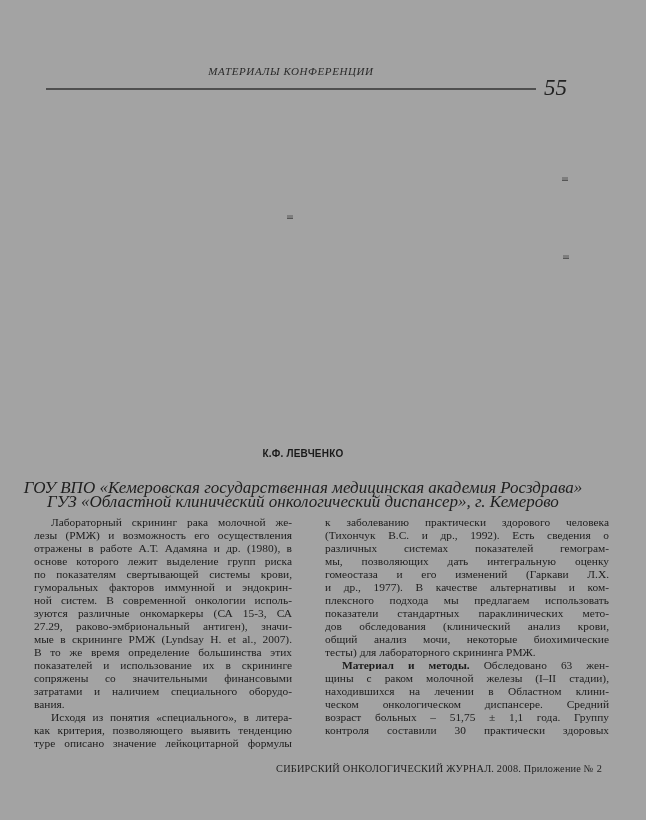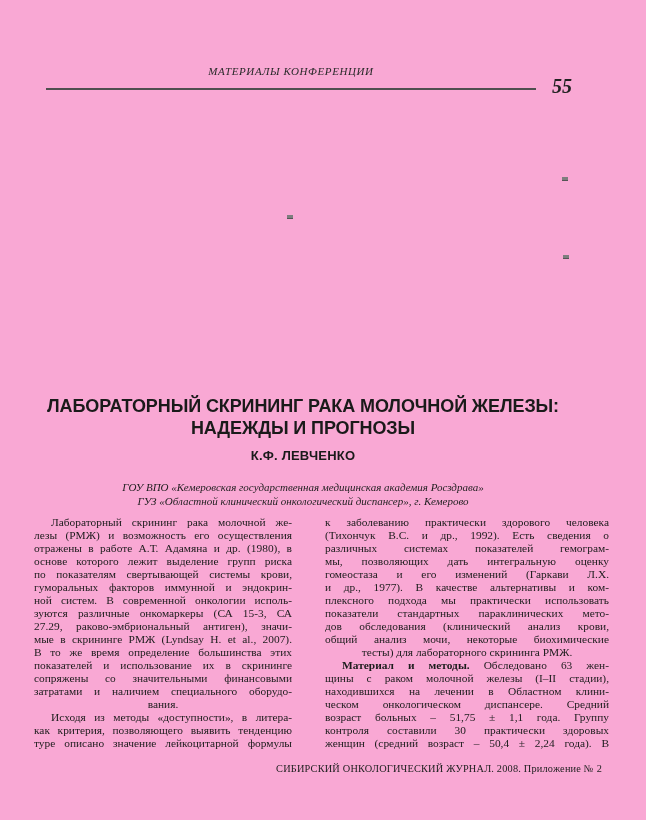--- a/index.html
+++ b/index.html
@@ -1,55 +1,55 @@
 <!DOCTYPE html>
 <html><head>
 <meta charset="utf-8">
 <style>
   html,body { margin:0; padding:0; background:#e8e8e8; }
   .page {
     position:relative; width:646px; height:820px; margin:0 auto;
-    background:#f9a8d4; overflow:hidden;
+    background:#a3a3a3; overflow:hidden;
     font-family:"Liberation Serif", serif; color:#1c1c1c;
   }
   .running-head {
     position:absolute; top:65px; left:46px; width:490px;
     text-align:center; font-style:italic; font-size:11px;
     letter-spacing:0.6px; color:#2a2a2a;
   }
   .head-rule {
     position:absolute; top:88px; left:46px; width:490px; height:2px;
     background:#4f4f4f;
   }
   .page-num {
     position:absolute; top:75px; left:544px; width:36px;
-    text-align:center; font-style:italic; font-size:20px; color:#222222;font-weight:bold;
+    text-align:left; font-style:italic; font-size:23px; color:#222222;
   }
   .title-block {
     position:absolute; top:396px; left:23px; width:560px;
     text-align:center; font-family:"Liberation Sans", sans-serif;
     font-weight:bold; font-size:18px; line-height:21.5px;
     letter-spacing:-0.1px; color:#1a1a1a;
   }
   .author-line {
     position:absolute; top:448px; left:23px; width:560px;
     text-align:center; font-family:"Liberation Sans", sans-serif;
-    font-weight:bold; font-size:13px; letter-spacing:0.2px; color:#1a1a1a;
+    font-weight:bold; font-size:10px; letter-spacing:0.2px; color:#1a1a1a;
   }
   .affiliation-block {
     position:absolute; top:481px; left:23px; width:560px;
-    text-align:center; font-style:italic; font-size:11px;
+    text-align:center; font-style:italic; font-size:17px;
     line-height:13.5px; color:#1e1e1e;
   }
   .col { position:absolute; top:516px; }
   .col-left  { left:34px;  width:258px; }
   .col-right { left:325px; width:284px; }
   .bodyline {
     font-size:11.4px; line-height:13px; height:13px;
-    overflow:hidden; color:#1c1c1c;text-align:center;
+    overflow:hidden; color:#1c1c1c;
   }
   .bodyline.j { text-align:justify; text-align-last:justify; }
   .bodyline.ind { text-indent:17px; }
   .bodyline b { font-weight:bold; }
   .footer-line {
     position:absolute; top:763px; left:34px; width:568px;
     text-align:right; font-size:10.3px; letter-spacing:0.2px; color:#222222;
   }
   .scan-mark { position:absolute; background:#7e7e7e; border-bottom:1px solid #555; }
 </style>
@@ -57,24 +57,20 @@
 <body>
 
 <div class="page">
 
   <div class="running-head">МАТЕРИАЛЫ КОНФЕРЕНЦИИ</div>
 
   <div class="head-rule"></div>
 
   <div class="page-num">55</div>
 
-  <div class="title-block">
-    <div>ЛАБОРАТОРНЫЙ СКРИНИНГ РАКА МОЛОЧНОЙ ЖЕЛЕЗЫ:</div>
-    <div>НАДЕЖДЫ И ПРОГНОЗЫ</div>
-  </div>
 
   <div class="author-line">К.Ф. ЛЕВЧЕНКО</div>
 
   <div class="affiliation-block">
     <div>ГОУ ВПО «Кемеровская государственная медицинская академия Росздрава»</div>
     <div>ГУЗ «Областной клинический онкологический диспансер», г. Кемерово</div>
   </div>
 
   <div class="col col-left" id="col-left">
       <div class="bodyline j ind">Лабораторный скрининг рака молочной же-</div>
@@ -85,44 +81,43 @@
       <div class="bodyline j">гуморальных факторов иммунной и эндокрин-</div>
       <div class="bodyline j">ной систем. В современной онкологии исполь-</div>
       <div class="bodyline j">зуются различные онкомаркеры (СА 15-3, СА</div>
       <div class="bodyline j">27.29, раково-эмбриональный антиген), значи-</div>
       <div class="bodyline j">мые в скрининге РМЖ (Lyndsay H. et al., 2007).</div>
       <div class="bodyline j">В то же время определение большинства этих</div>
       <div class="bodyline j">показателей и использование их в скрининге</div>
       <div class="bodyline j">сопряжены со значительными финансовыми</div>
       <div class="bodyline j">затратами и наличием специального оборудо-</div>
       <div class="bodyline">вания.</div>
-      <div class="bodyline j ind">Исходя из методы «доступности», в литера-</div>
+      <div class="bodyline j ind">Исходя из понятия «специального», в литера-</div>
       <div class="bodyline j">как критерия, позволяющего выявить тенденцию</div>
       <div class="bodyline j">туре описано значение лейкоцитарной формулы</div>
     </div>
 
   <div class="col col-right" id="col-right">
       <div class="bodyline j">к заболеванию практически здорового человека</div>
       <div class="bodyline j">(Тихончук В.С. и др., 1992). Есть сведения о</div>
       <div class="bodyline j">различных системах показателей гемограм-</div>
       <div class="bodyline j">мы, позволяющих дать интегральную оценку</div>
       <div class="bodyline j">гомеостаза и его изменений (Гаркави Л.Х.</div>
       <div class="bodyline j">и др., 1977). В качестве альтернативы и ком-</div>
-      <div class="bodyline j">плексного подхода мы практически использовать</div>
+      <div class="bodyline j">плексного подхода мы предлагаем использовать</div>
       <div class="bodyline j">показатели стандартных параклинических мето-</div>
       <div class="bodyline j">дов обследования (клинический анализ крови,</div>
       <div class="bodyline j">общий анализ мочи, некоторые биохимические</div>
       <div class="bodyline">тесты) для лабораторного скрининга РМЖ.</div>
       <div class="bodyline j ind"><b>Материал и методы.</b> Обследовано 63 жен-</div>
       <div class="bodyline j">щины с раком молочной железы (I–II стадии),</div>
       <div class="bodyline j">находившихся на лечении в Областном клини-</div>
       <div class="bodyline j">ческом онкологическом диспансере. Средний</div>
       <div class="bodyline j">возраст больных – 51,75 ± 1,1 года. Группу</div>
       <div class="bodyline j">контроля составили 30 практически здоровых</div>
-      <div class="bodyline j">женщин (средний возраст – 50,4 ± 2,24 года). В</div>
     </div>
 
   <div class="footer-line">СИБИРСКИЙ ОНКОЛОГИЧЕСКИЙ ЖУРНАЛ. 2008. Приложение № 2</div>
 
 <div class="scan-mark" style="left: 562px; top: 177px; width: 6px; height: 3px; background: rgb(126, 126, 126);"></div>
     <div class="scan-mark" style="left: 287px; top: 215px; width: 6px; height: 3px; background: rgb(126, 126, 126);"></div>
     <div class="scan-mark" style="left: 563px; top: 255px; width: 6px; height: 3px; background: rgb(126, 126, 126);"></div>
   </div>
 
 </body></html>

